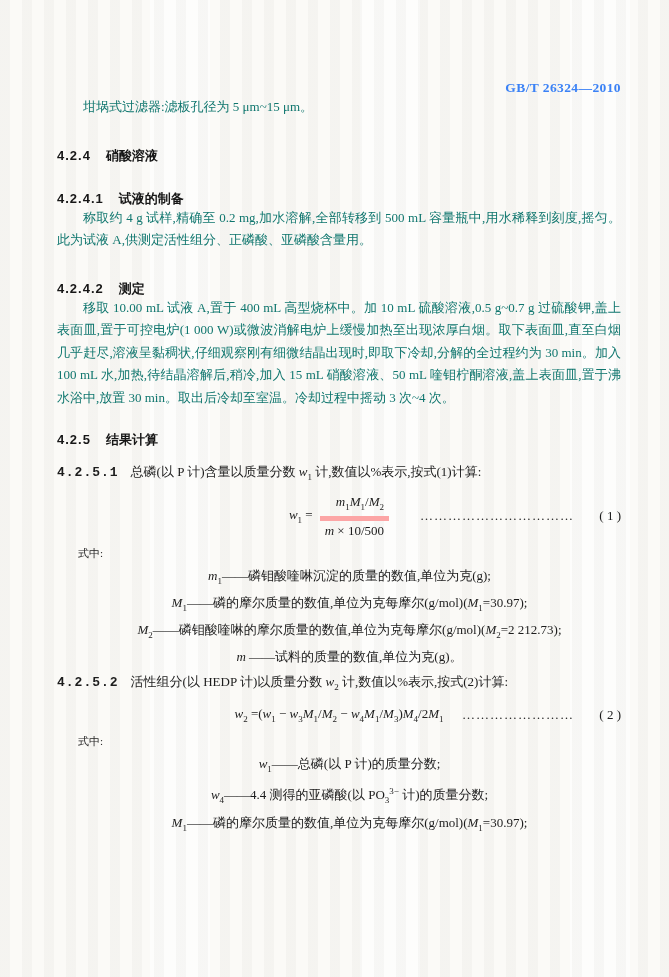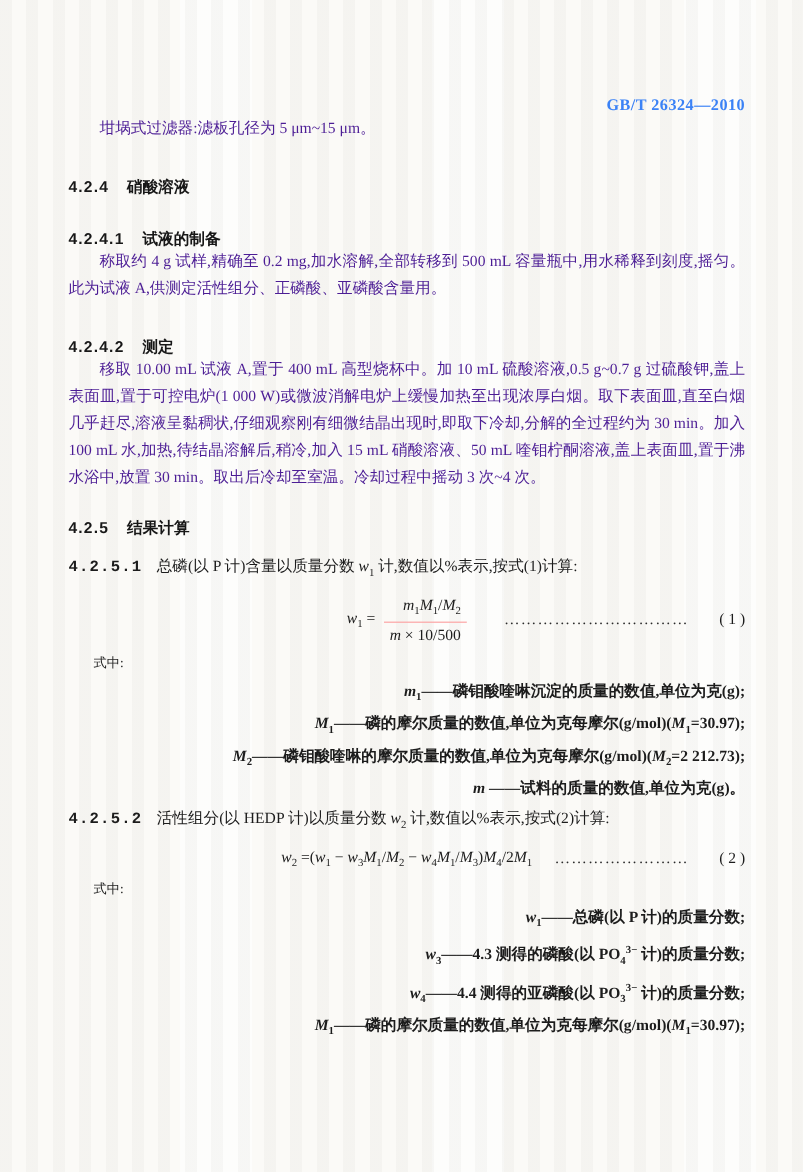--- a/index.html
+++ b/index.html
@@ -26,21 +26,21 @@
     margin:0;line-height:16px;
   }
   .h .sec-num{margin-right:15px;letter-spacing:1px;}
   .h423{margin-top:33px;}
   .h424{margin-top:29px;}
   .h4241{margin-top:27px;}
   .h4242{margin-top:29px;}
   .h425{margin-top:23px;}
   p.body{
     font-size:13px;line-height:22.5px;text-align:justify;
-    text-indent:2em;margin:0;color:#4c1d95;
+    text-indent:2em;margin:0;color:#0f766e;
   }
   .p423{margin-top:12px;}
   .p4241{margin-top:11px;}
   .p4242a{margin-top:11px;}
   .p4242b{margin-top:0;}
   .runin{
     font-size:13px;line-height:22.5px;margin:0;text-align:justify;color:#1c1c1c;
   }
   .runin .sec-num{
     font-family:Liberation Mono, monospace;
@@ -50,29 +50,29 @@
   .r4252{margin-top:2px;}
   .eq{position:relative;font-size:13px;color:#1c1c1c;}
   .eq i, .runin i, .def i, sub i, i{font-style:italic;font-family:"Liberation Serif","DejaVu Serif",serif;}
   sub,sup{font-size:9px;}
   .eq1{
     margin:7px 0 5px 0;height:42px;
     display:flex;align-items:center;justify-content:center;
   }
   .frac{display:inline-block;text-align:right;vertical-align:middle;margin-left:7px;line-height:19px;}
   .fr-num{display:block;padding:0 5px;}
-  .fr-den{display:block;padding:0 5px;border-top:1px solid #fca5a5;}
+  .fr-den{display:block;padding:0 5px;border-top:5px solid #fca5a5;}
   .eq2{margin:5px 0 3px 0;height:24px;display:flex;align-items:center;justify-content:center;}
   .leader{
     position:absolute;right:47px;top:50%;transform:translateY(-50%);
     letter-spacing:1px;color:#2a2a2a;white-space:nowrap;
   }
   .eq-no{position:absolute;right:0;top:50%;transform:translateY(-50%);}
   .where{font-size:11px;line-height:22.5px;margin:3px 0 0 0;padding-left:21px;}
-  .def{font-size:13px;line-height:22.7px;margin:0;padding-left:21px;text-align:right;color:#1c1c1c;font-weight:bold;}
+  .def{font-size:13px;line-height:22.7px;margin:0;padding-left:21px;text-align:center;color:#1c1c1c;}
 </style>
 </head>
 <body>
 
 <div class="content">
 
   <div class="hdr">GB/T 26324—2010</div>
 
   <p class="body p423">坩埚式过滤器:滤板孔径为 5 μm~15 μm。</p>
 
@@ -119,17 +119,16 @@
   </p>
 
   <div class="eq eq2">
     <span><i>w</i><sub>2</sub> =(<i>w</i><sub>1</sub> − <i>w</i><sub>3</sub><i>M</i><sub>1</sub>/<i>M</i><sub>2</sub> − <i>w</i><sub>4</sub><i>M</i><sub>1</sub>/<i>M</i><sub>3</sub>)<i>M</i><sub>4</sub>/2<i>M</i><sub>1</sub></span>
     <span class="leader">……………………</span>
     <span class="eq-no">( 2 )</span>
   </div>
 
   <p class="where">式中:</p>
   <p class="def"><i>w</i><sub>1</sub>——总磷(以 P 计)的质量分数;</p>
-  <p class="def"><i>w</i><sub>3</sub>——4.3 测得的磷酸(以 PO<sub>4</sub><sup>3−</sup> 计)的质量分数;</p>
   <p class="def"><i>w</i><sub>4</sub>——4.4 测得的亚磷酸(以 PO<sub>3</sub><sup>3−</sup> 计)的质量分数;</p>
   <p class="def"><i>M</i><sub>1</sub>——磷的摩尔质量的数值,单位为克每摩尔(g/mol)(<i>M</i><sub>1</sub>=30.97);</p>
 
 </div>
 
 </body></html>

